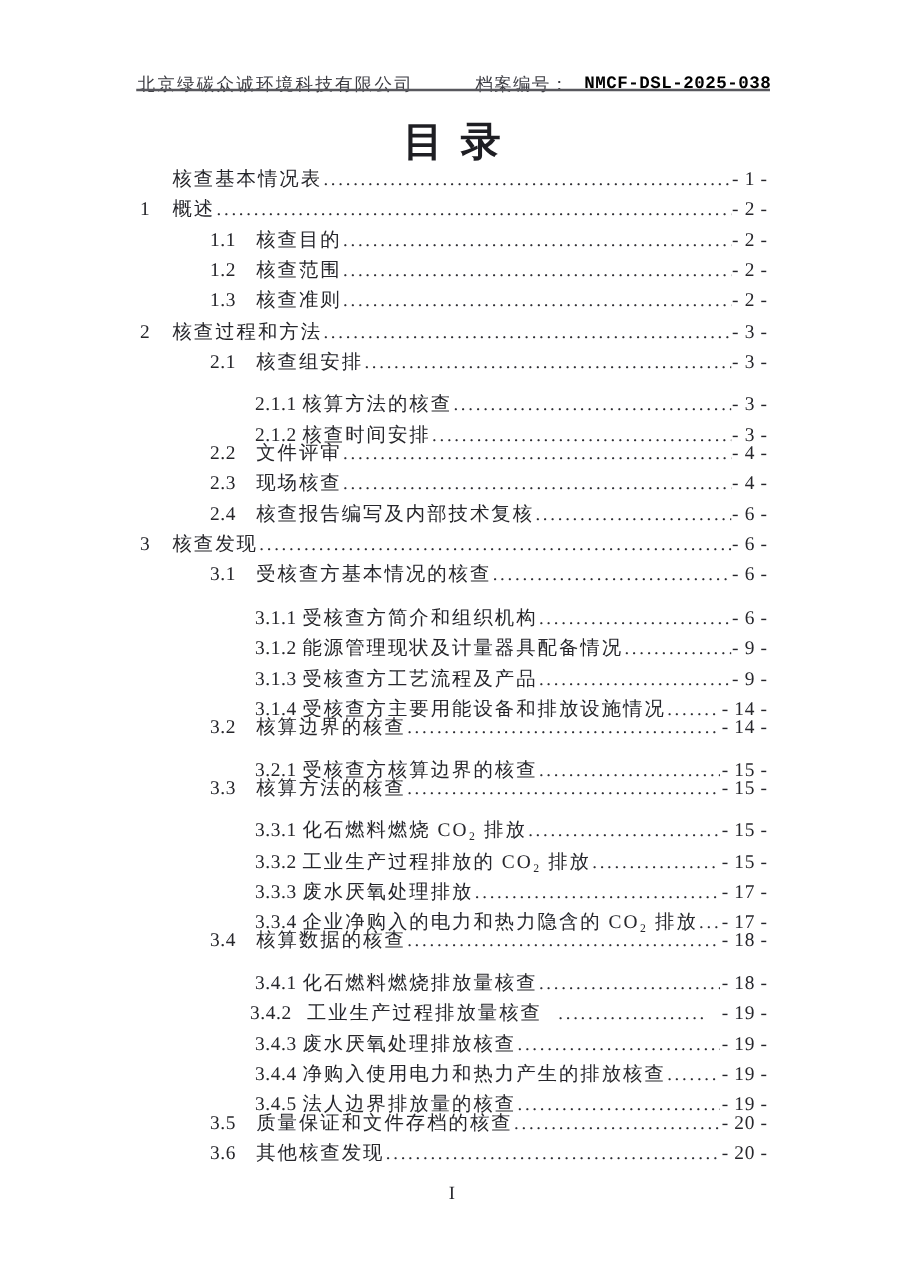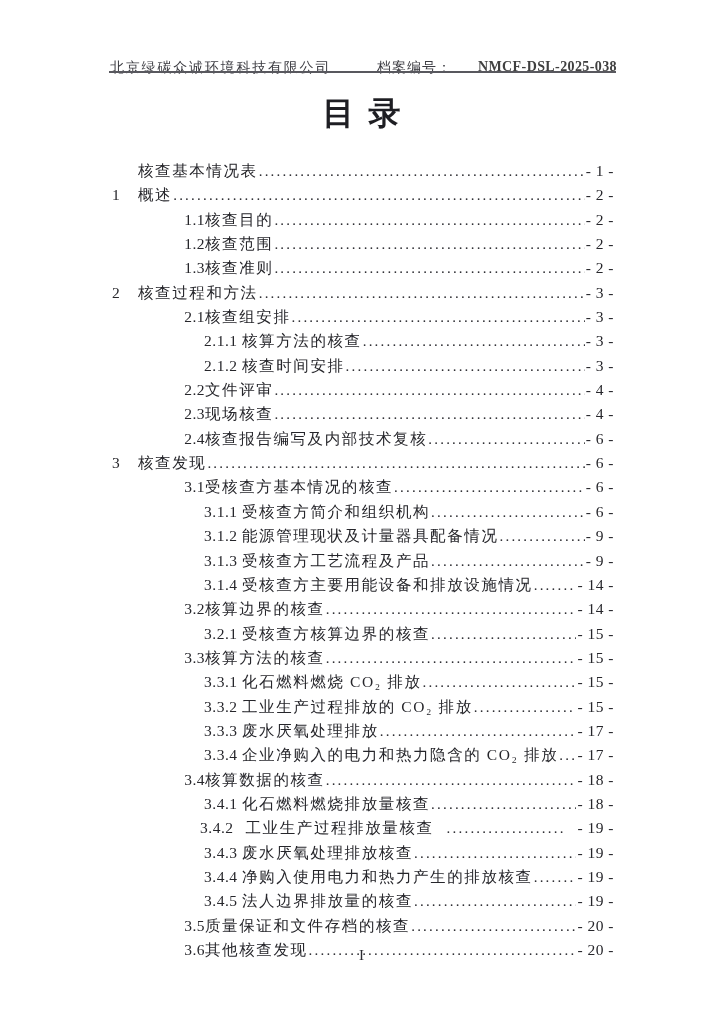--- a/index.html
+++ b/index.html
@@ -15,23 +15,23 @@
   
   .header {
     position: absolute;
     left: 110px; right: 106px; top: 47px;
     display: flex; justify-content: space-between; align-items: flex-end;
     font-size: 14px;
     padding-bottom: 7px;
     margin-top: 12px;
   }
   .company { letter-spacing: 1.8px; color: #3b3b41; }
-  .archive { display: flex; gap: 26px; }
+  .archive { display: flex; gap: 12px; }
   .archive-label { letter-spacing: 1px; color: #3b3b41; }
-  .archive-value { font-weight: bold; letter-spacing: 0.4px; color: #404040; }
+  .archive-value { font-weight: bold; letter-spacing: 0.4px; color: #000000; font-family: Liberation Mono, monospace; }
   .header-rule {
     position: absolute;
     left: 109px; right: 107px; top: 71px;
     height: 0;
     border-bottom: 2px solid #58585e;
   }
 
   
   .doc-title {
     position: absolute;
@@ -46,32 +46,32 @@
   .toc {
     position: absolute;
     top: 133px; left: 112px; right: 109px;
     font-size: 15.5px;
   }
   .toc-row {
     display: flex; align-items: baseline;
     height: 24.35px;
   }
   .num { flex: none; letter-spacing: 0.5px; }
-  .label { flex: none; letter-spacing: 1.6px; white-space: nowrap; margin-top: 28px; }
+  .label { flex: none; letter-spacing: 1.6px; white-space: nowrap; }
   .dots { flex: 1 1 auto; overflow: hidden; white-space: nowrap; margin: 0 1px; }
   .dots::after {
     content: "................................................................................................................................................................";
     letter-spacing: 2.2px;
     font-size: 15px;
     color: #2e2e33;
   }
   .page { flex: none; white-space: pre; letter-spacing: 0.5px; }
 
   .lvl1 .num { display: inline-block; min-width: 26px; }
-  .lvl2 { padding-left: 56px; text-align: right; } .lvl2 .num { display: inline-block; min-width: 37px; }
+  .lvl2 { padding-left: 56px; } .lvl2 .num { display: inline-block; min-width: 37px; }
   .lvl3 { padding-left: 92px; } .lvl3 .num { display: inline-block; min-width: 38px; margin-top: 12px; }
   .toc-row.tight { padding-left: 88px; gap: 12px; } .toc-row.tight .num { min-width: 32px; }
 
   
   .footer-page {
     position: absolute;
     top: 947px; left: 0; right: 0;
     text-align: center;
     font-size: 15px; color: #2b2b31;
   }

